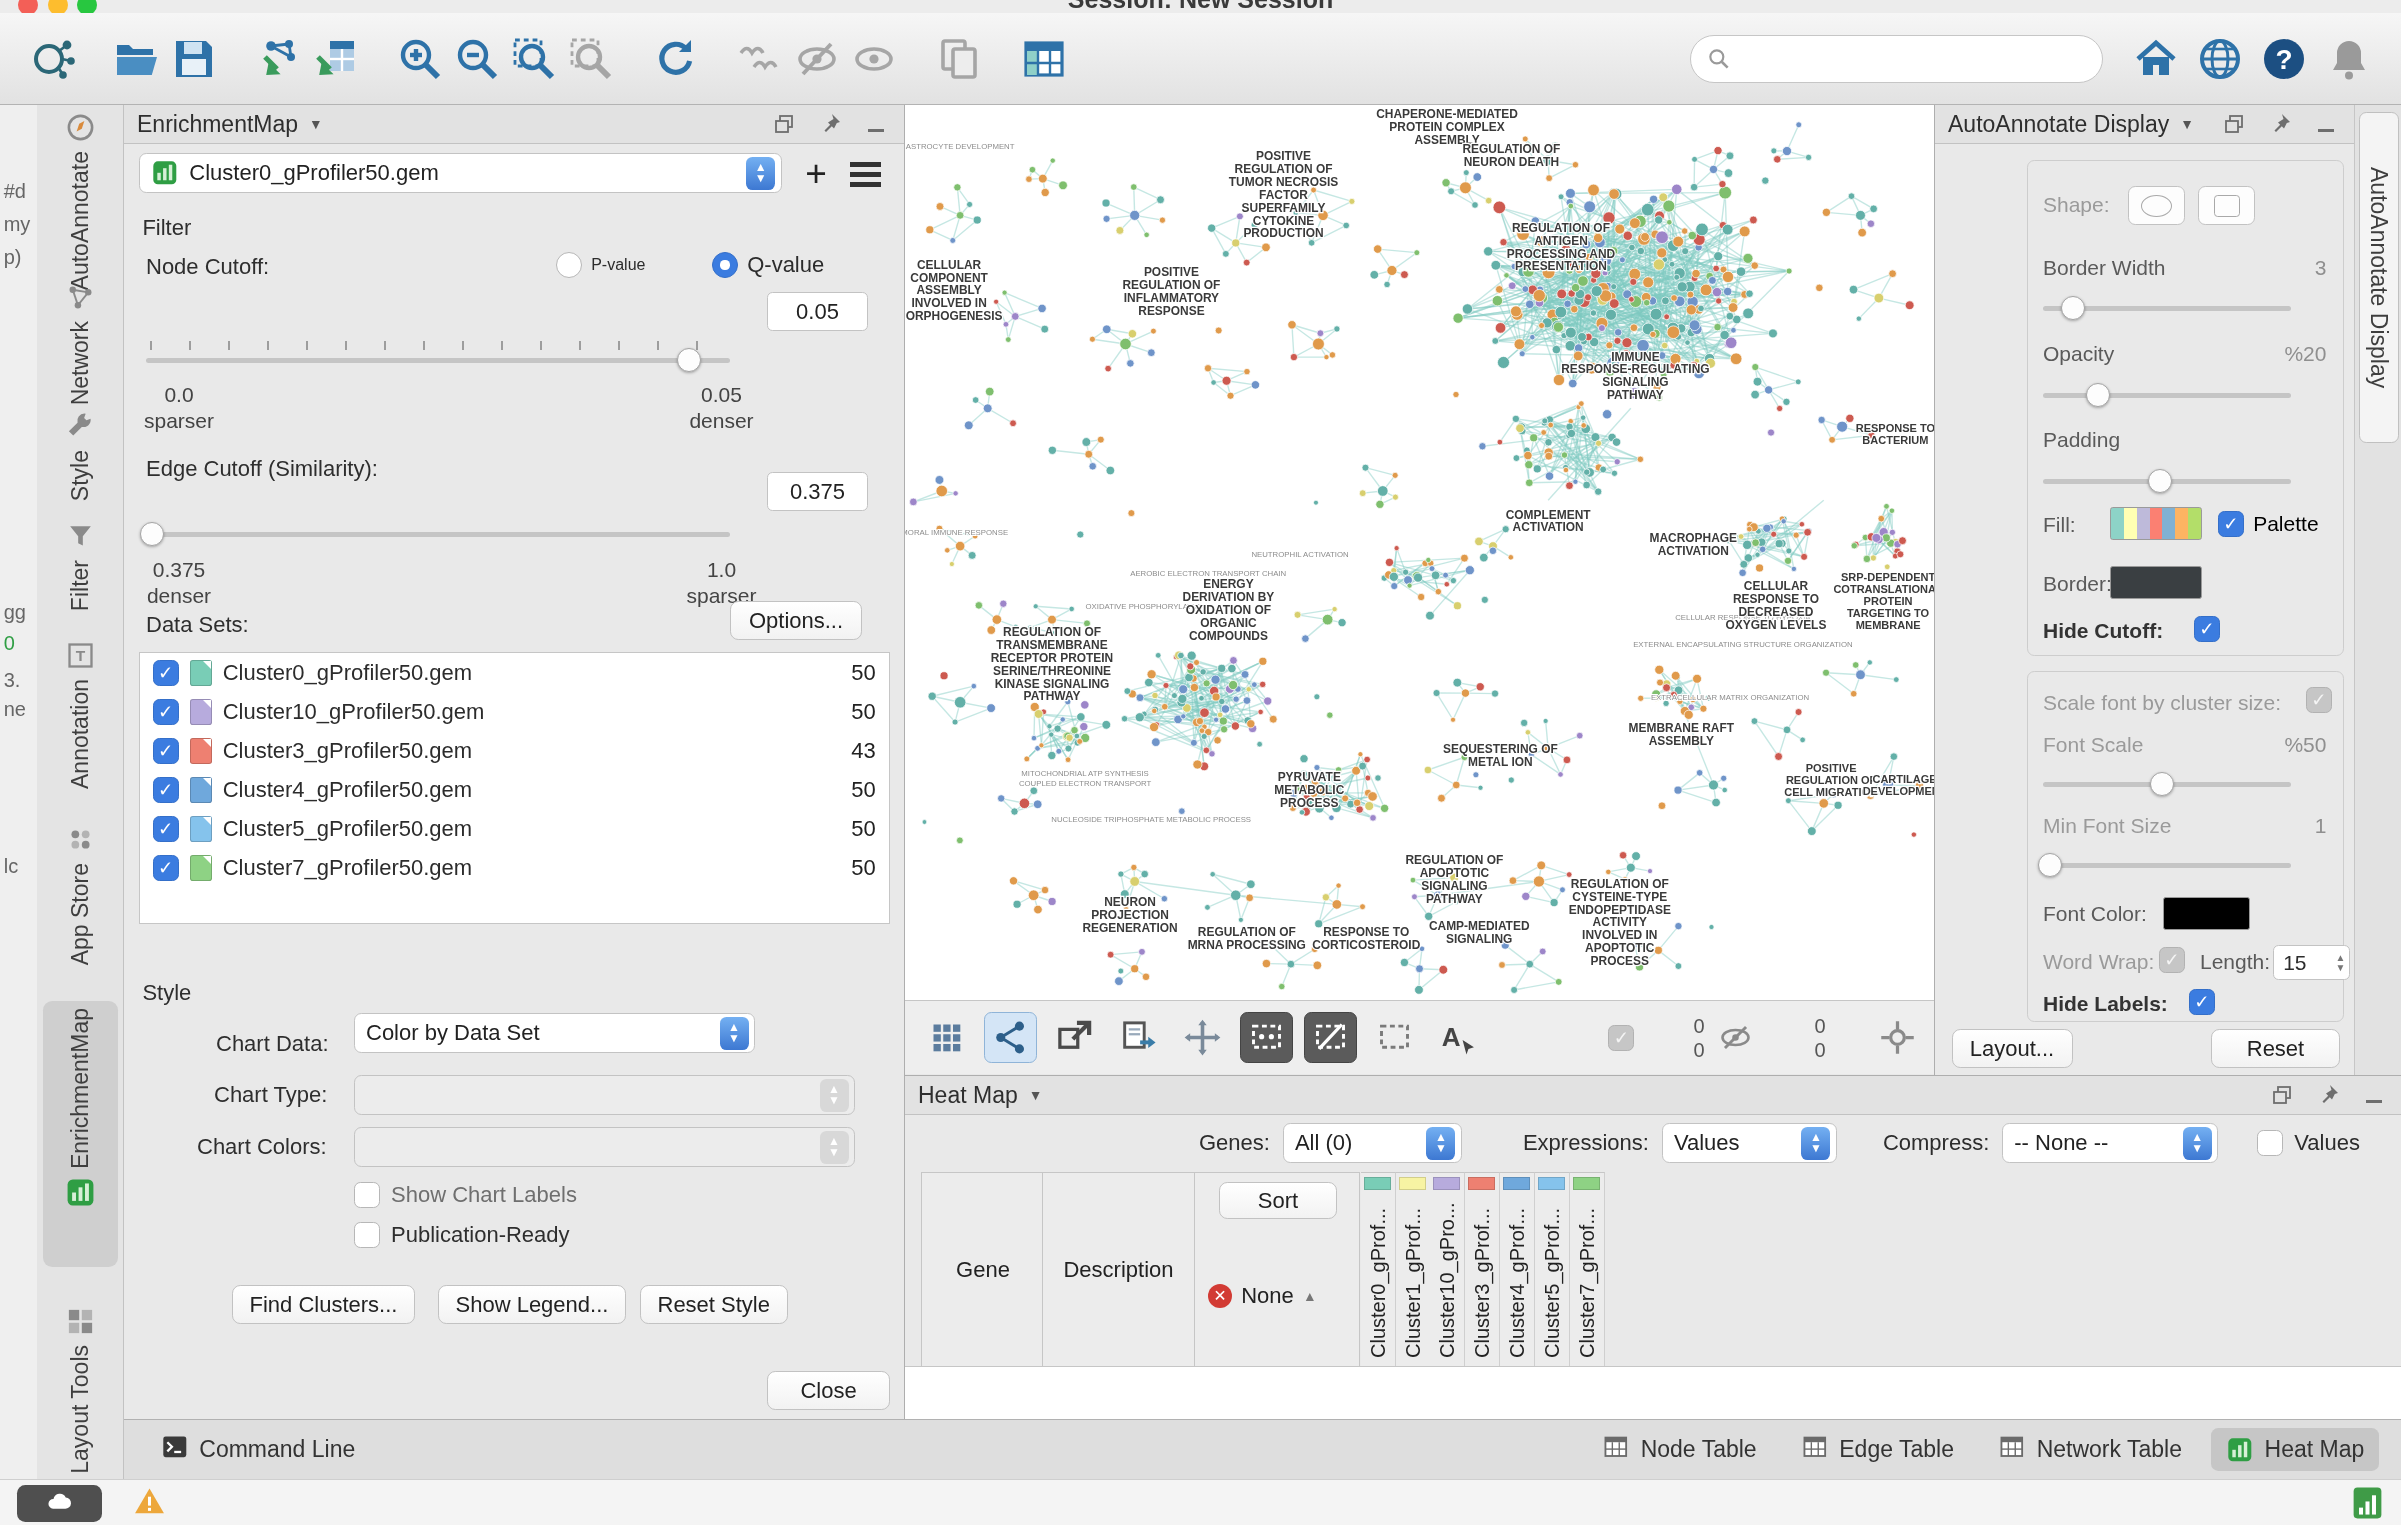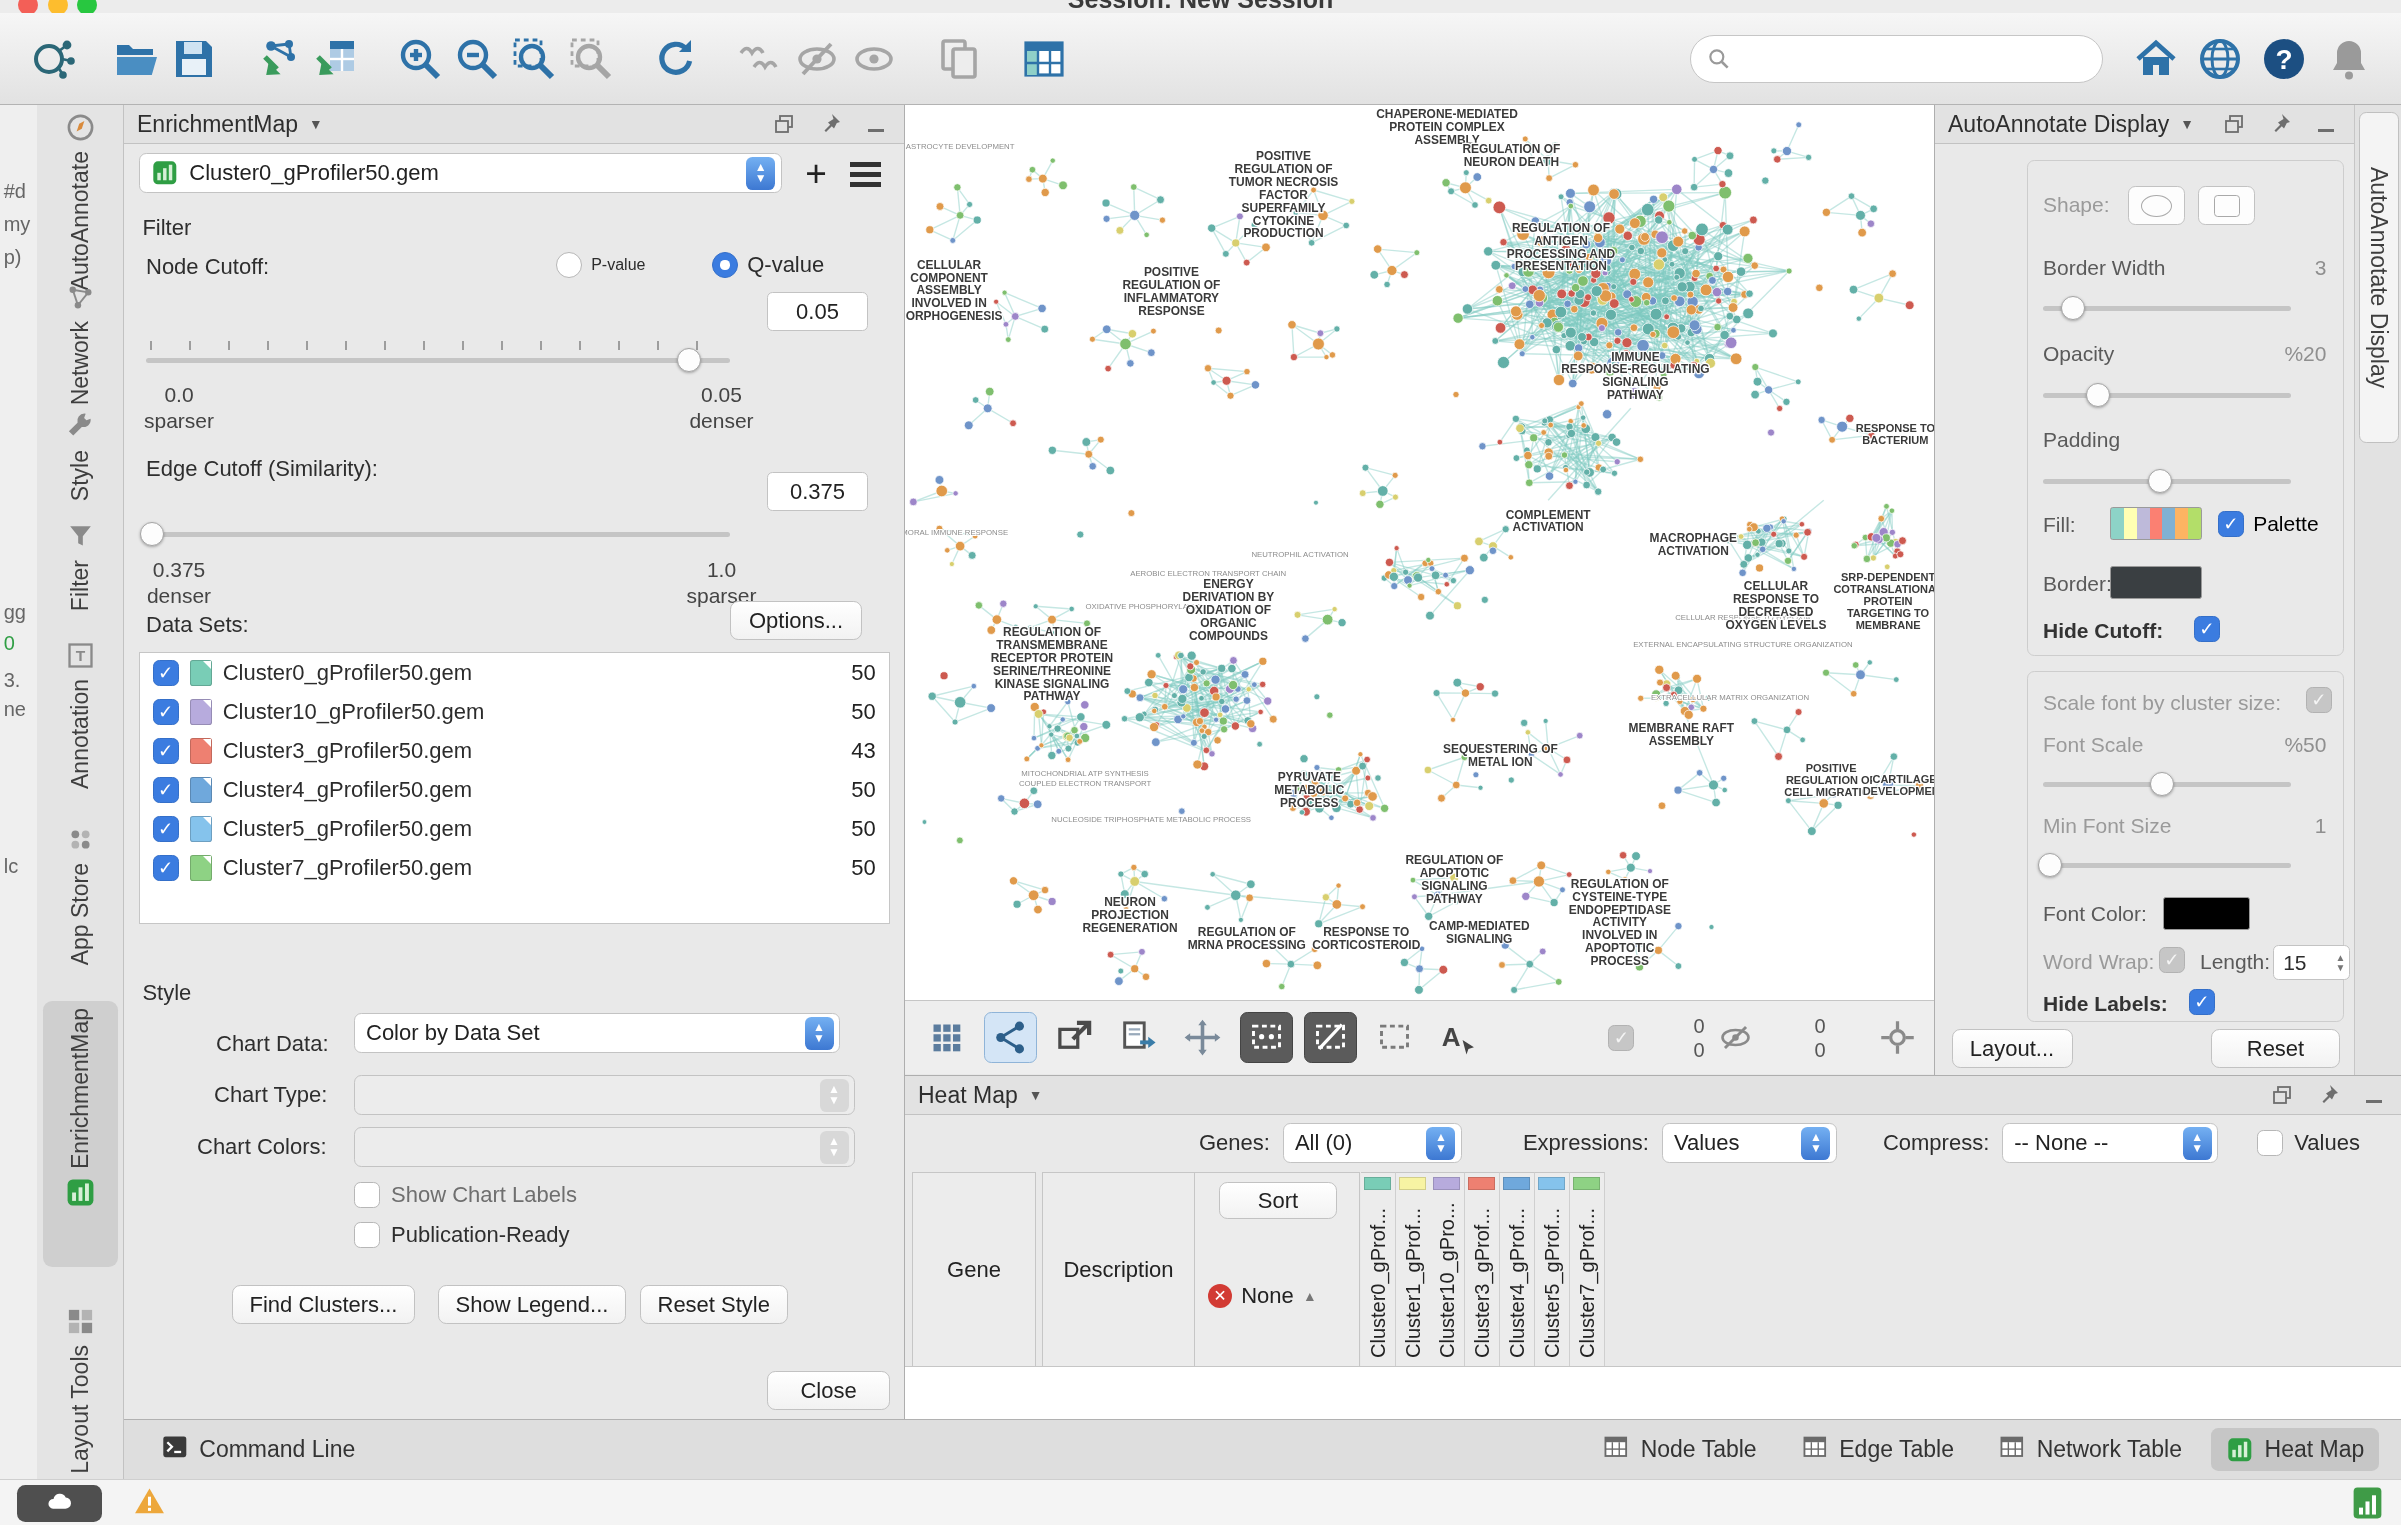--- a/index.html
+++ b/index.html
@@ -511,21 +511,21 @@
           <span class="cb on"></span>
    <span class="dsicon" style="background:#8ed284"></span>
    <span>Cluster7_gProfiler50.gem</span>
    <span class="cnt">50</span>
         </div>
       </div>
 
   <div class="lab" style="left:18.4px;top:875px">Style</div>
 
   <div class="lab" style="left:92px;top:926px">Chart Data:</div>
-  <div class="combo" style="position:absolute;left:230px;top:908px;width:486px">
+  <div class="combo" style="position:absolute;left:230px;top:908px;width:401px">
    <span>Color by Data Set</span>
    <span class="stepper">▲<br>▼</span>
   </div>
   <div class="lab" style="left:90px;top:977px">Chart Type:</div>
   <div class="combo disabled" style="position:absolute;left:230px;top:970px;width:501px">
    <span></span>
         <span class="stepper" style="color:#fff">▲<br>▼</span>
   </div>
   <div class="lab" style="left:73px;top:1029px">Chart Colors:</div>
   <div class="combo disabled" style="position:absolute;left:230px;top:1022px;width:501px">
@@ -3042,21 +3042,21 @@
         </div>
    <span style="margin-left:46px">Compress:</span>
    <div class="combo" style="width:216px;margin-left:13px">
     <span>-- None --</span>
           <span class="stepper">▲<br>▼</span>
         </div>
    <span class="cb" style="margin-left:39px"></span>
    <span style="margin-left:11px">Values</span>
   </div>
   <div class="hmhead">
-   <div class="hcell" style="left:7px;width:124px">Gene</div>
+   <div class="hcell" style="left:16px;width:124px">Gene</div>
    <div class="hcell" style="left:137px;width:153px">Description</div>
    <div class="hcell" style="left:289px;width:166px">
     <div class="btn" style="position:absolute;top:9.2px;left:24px;width:118px;height:37px">Sort</div>
     <div style="position:absolute;top:110px;left:13px;display:flex;align-items:center;gap:9.2px">
      <span style="width:24px;height:24px;border-radius:50%;background:#d23b34;color:#fff;display:inline-flex;align-items:center;justify-content:center;font-size:15.6px;font-weight:bold">✕</span>
      <span style="font-size:22px">None</span>
      <span style="font-size:13.8px;color:#777">▲</span>
     </div>
    </div>
    <div id="hmcols">

